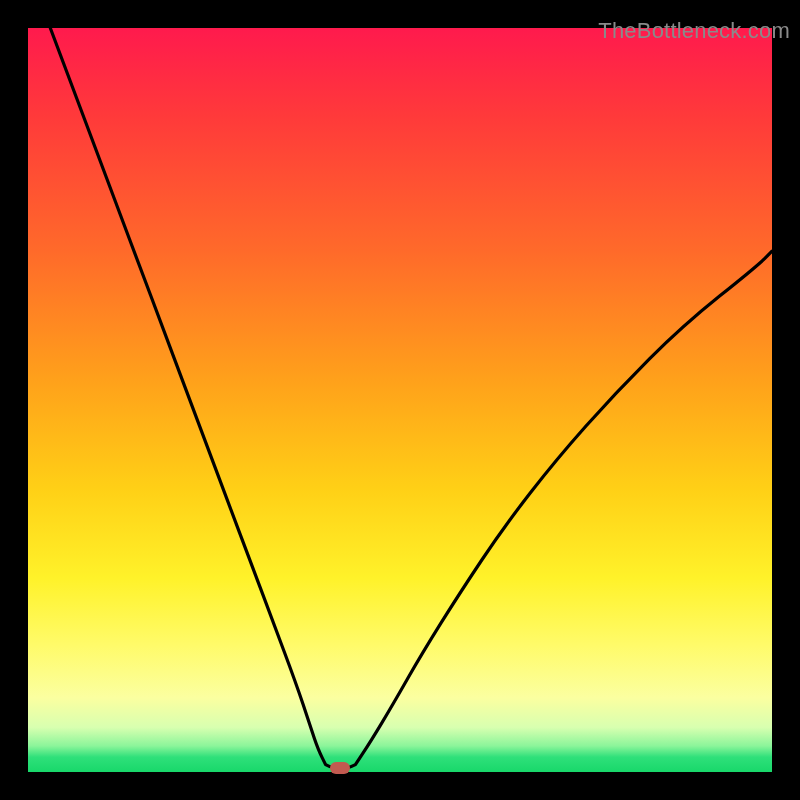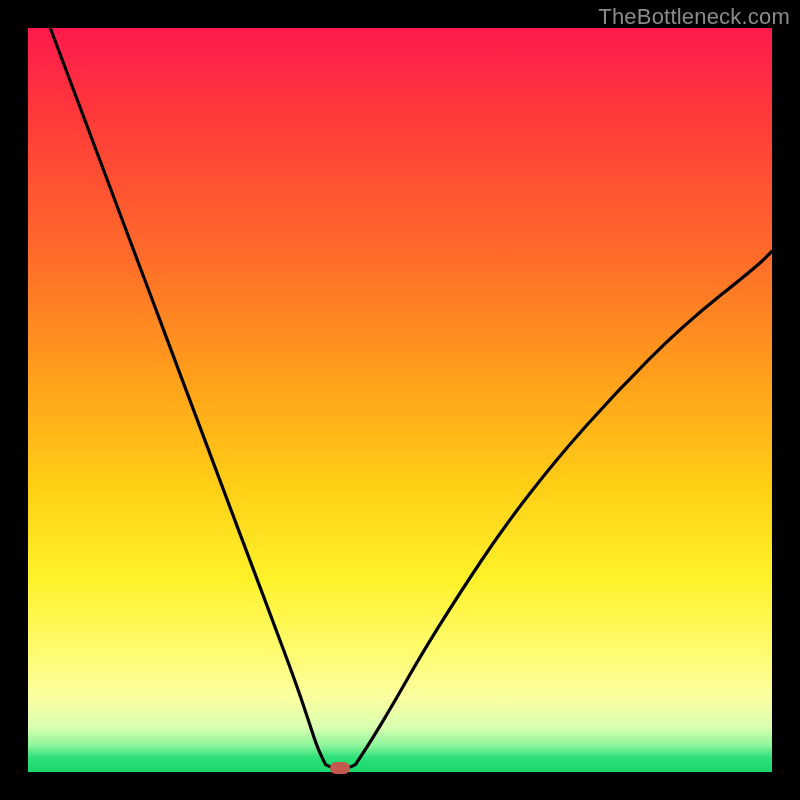--- a/index.html
+++ b/index.html
@@ -37,21 +37,21 @@
       #fffb6a 83%,
       #fbffa0 90%,
       #d8ffb0 94%,
       #8bf59a 96.5%,
       #2fe07a 98%,
       #18d86a 100%
     );
   }
   .watermark {
     position: absolute;
-    top: 4px;
+    top: 18px;
     right: 10px;
     color: #8a8a8a;
     font-size: 22px;
     font-weight: 500;
     letter-spacing: 0.2px;
     user-select: none;
   }
   svg.curve {
     position: absolute;
     left: 0;

